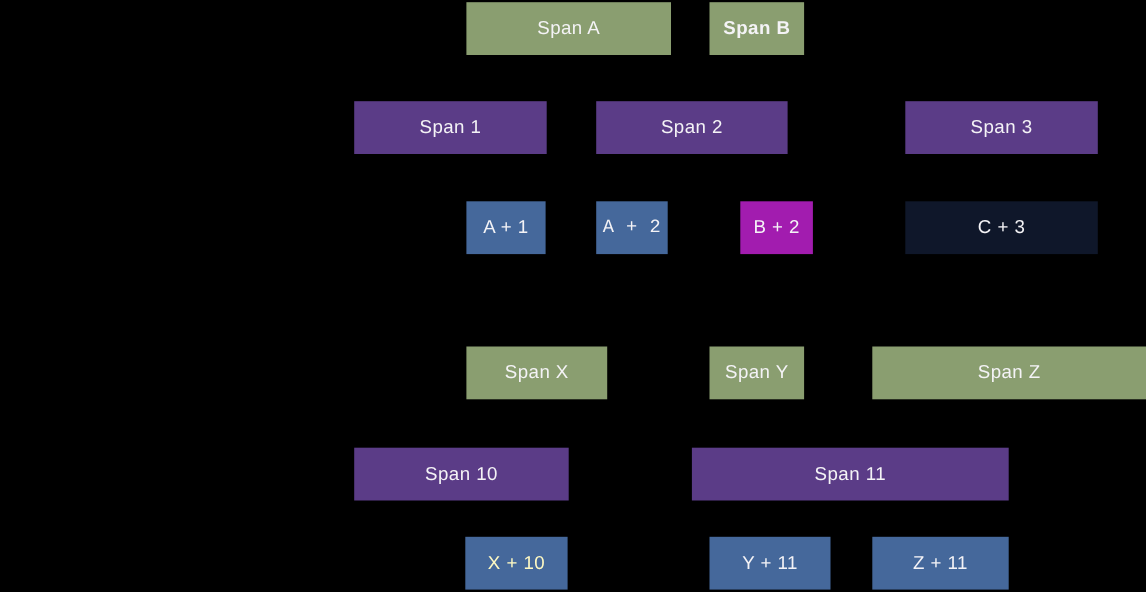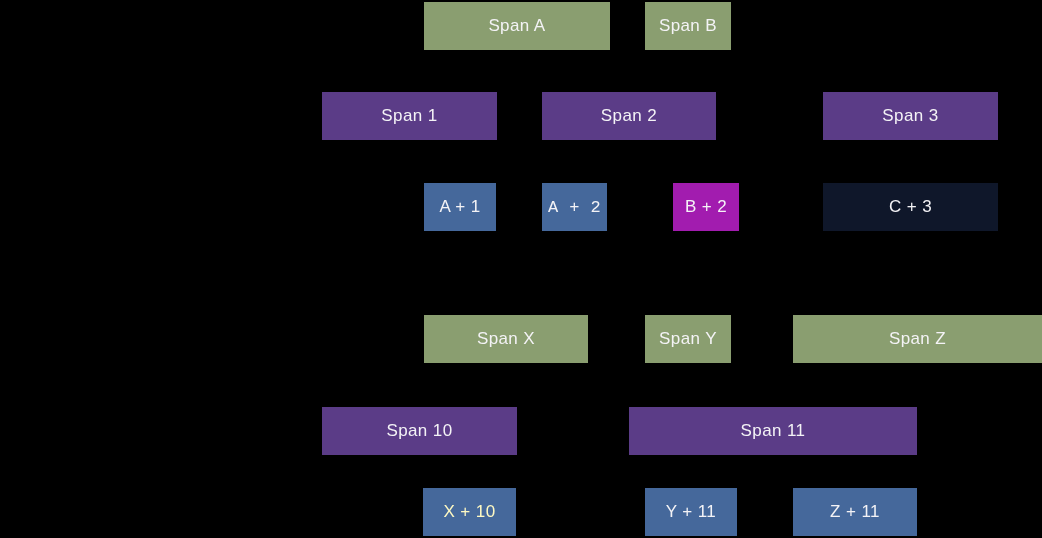--- a/index.html
+++ b/index.html
@@ -31,21 +31,21 @@
   }
 </style>
 </head>
 <body>
 
 <div id="stage" style="background: rgb(0, 0, 0);">
     <div class="span-bar" style="left: 424px; top: 2px; width: 186px; height: 48px; background: rgb(138, 158, 112);">
       <span class="span-label" style="color: rgb(244, 243, 246);">Span A</span>
     </div>
     <div class="span-bar" style="left: 645px; top: 2px; width: 86px; height: 48px; background: rgb(138, 158, 112);">
-      <span class="span-label" style="color: rgb(244, 243, 246);">Span B</span>
+      <span class="span-label" style="color: rgb(244, 243, 246); font-weight: bold;">Span B</span>
     </div>
     <div class="span-bar" style="left: 322px; top: 92px; width: 175px; height: 48px; background: rgb(91, 60, 135);">
       <span class="span-label" style="color: rgb(244, 243, 246);">Span 1</span>
     </div>
     <div class="span-bar" style="left: 542px; top: 92px; width: 174px; height: 48px; background: rgb(91, 60, 135);">
       <span class="span-label" style="color: rgb(244, 243, 246);">Span 2</span>
     </div>
     <div class="span-bar" style="left: 823px; top: 92px; width: 175px; height: 48px; background: rgb(91, 60, 135);">
       <span class="span-label" style="color: rgb(244, 243, 246);">Span 3</span>
     </div>
@@ -54,37 +54,37 @@
     </div>
     <div class="span-bar" style="left: 542px; top: 183px; width: 65px; height: 48px; background: rgb(69, 104, 155); font-family: Liberation Mono, monospace;">
       <span class="span-label" style="color: rgb(244, 243, 246);">A + 2</span>
     </div>
     <div class="span-bar" style="left: 673px; top: 183px; width: 66px; height: 48px; background: #a21caf;">
       <span class="span-label" style="color: rgb(244, 243, 246);">B + 2</span>
     </div>
     <div class="span-bar" style="left: 823px; top: 183px; width: 175px; height: 48px; background: #0f172a;">
       <span class="span-label" style="color: rgb(244, 243, 246);">C + 3</span>
     </div>
-    <div class="span-bar" style="left: 424px; top: 315px; width: 164px; height: 48px; background: rgb(138, 158, 112);">
+    <div class="span-bar" style="left: 424px; top: 315px; width: 128px; height: 48px; background: rgb(138, 158, 112);">
       <span class="span-label" style="color: rgb(244, 243, 246);">Span X</span>
     </div>
     <div class="span-bar" style="left: 645px; top: 315px; width: 86px; height: 48px; background: rgb(138, 158, 112);">
       <span class="span-label" style="color: rgb(244, 243, 246);">Span Y</span>
     </div>
     <div class="span-bar" style="left: 793px; top: 315px; width: 249px; height: 48px; background: rgb(138, 158, 112);">
       <span class="span-label" style="color: rgb(244, 243, 246);">Span Z</span>
     </div>
     <div class="span-bar" style="left: 322px; top: 407px; width: 195px; height: 48px; background: rgb(91, 60, 135);">
       <span class="span-label" style="color: rgb(244, 243, 246);">Span 10</span>
     </div>
     <div class="span-bar" style="left: 629px; top: 407px; width: 288px; height: 48px; background: rgb(91, 60, 135);">
       <span class="span-label" style="color: rgb(244, 243, 246);">Span 11</span>
     </div>
     <div class="span-bar" style="left: 423px; top: 488px; width: 93px; height: 48px; background: rgb(69, 104, 155);">
       <span class="span-label" style="color: #fef9c3;">X + 10</span>
     </div>
-    <div class="span-bar" style="left: 645px; top: 488px; width: 92px; height: 48px; background: rgb(69, 104, 155);">
+    <div class="span-bar" style="left: 645px; top: 488px; width: 110px; height: 48px; background: rgb(69, 104, 155);">
       <span class="span-label" style="color: rgb(244, 243, 246);">Y + 11</span>
     </div>
     <div class="span-bar" style="left: 793px; top: 488px; width: 124px; height: 48px; background: rgb(69, 104, 155);">
       <span class="span-label" style="color: rgb(244, 243, 246);">Z + 11</span>
     </div>
   </div>
 
 </body></html>

